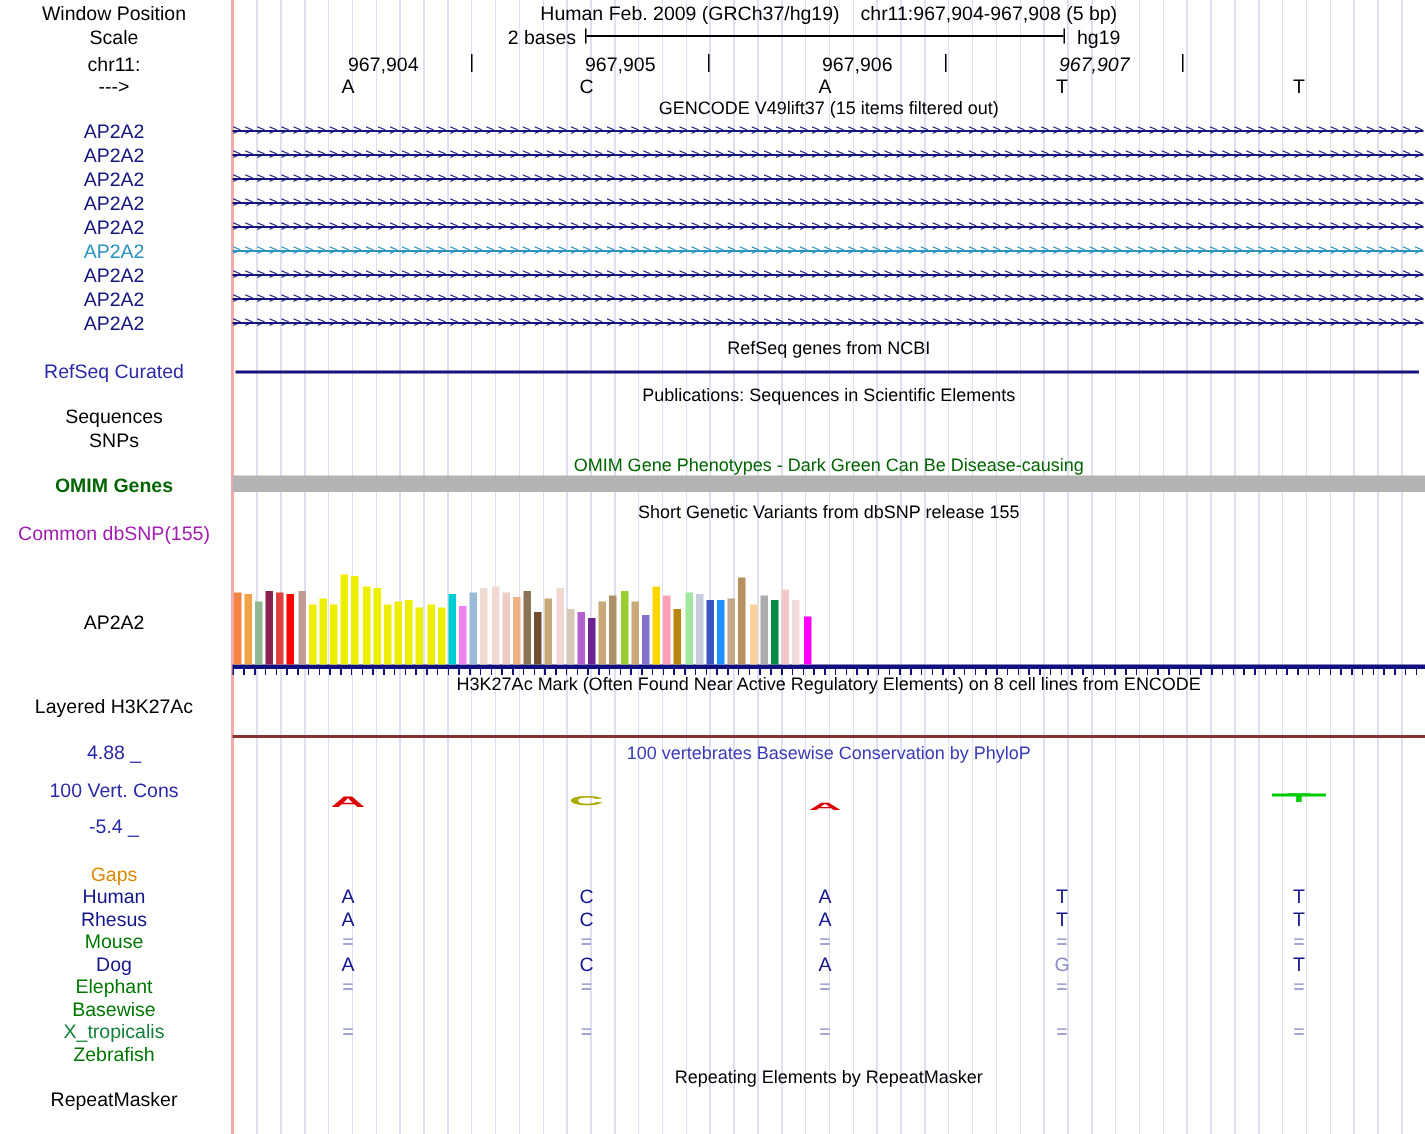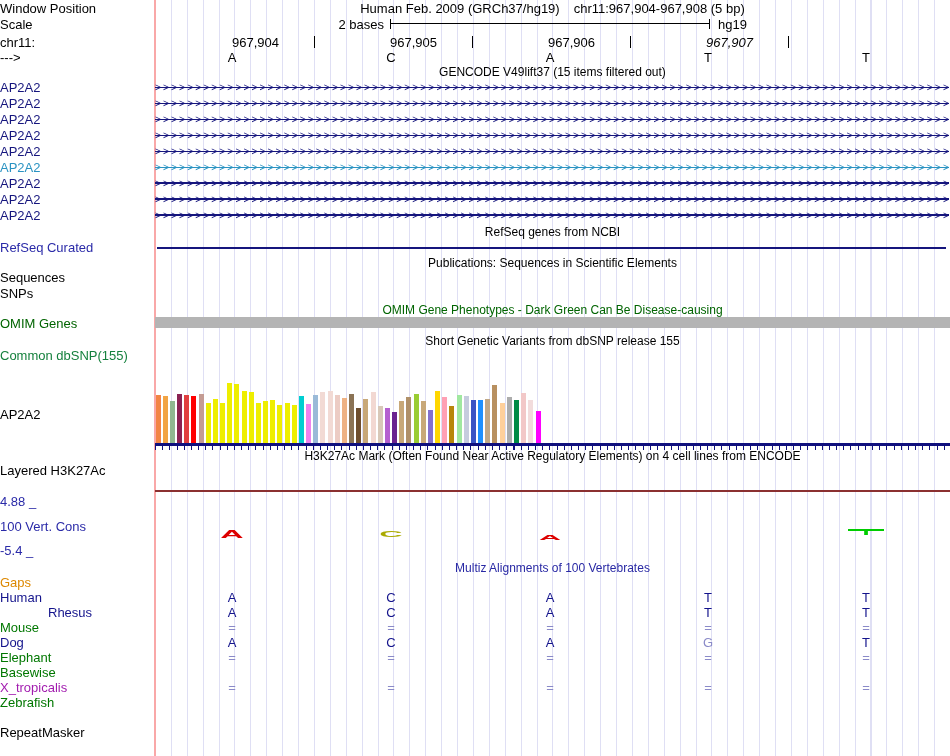--- a/index.html
+++ b/index.html
@@ -1,19 +1,19 @@
 <!DOCTYPE html>
 <html><head>
 <meta charset="utf-8">
 <style>
   html,body{margin:0;padding:0;background:#fff;}
   .page{position:relative;width:950px;height:756px;background:#fff;overflow:hidden;
         font-family:"Liberation Sans",sans-serif;font-size:13px;color:#000;}
   .abs{position:absolute;}
-  .glabel{position:absolute;left:0;width:152px;text-align:left;white-space:nowrap;line-height:13px;}
+  .glabel{position:absolute;left:0;width:152px;text-align:center;white-space:nowrap;line-height:13px;}
   .title{position:absolute;left:155px;width:795px;text-align:center;white-space:nowrap;
          font-size:12px;line-height:13px;}
   .trow{position:absolute;left:155px;width:794px;height:13px;overflow:hidden;
         font-size:10px;letter-spacing:2.2px;line-height:13px;white-space:nowrap;}
   .coord{position:absolute;width:80px;text-align:left;line-height:13px;}
   .mcell{position:absolute;width:18px;text-align:center;line-height:13px;}
   .pglyph{position:absolute;width:30px;text-align:center;font-weight:bold;font-size:17px;
           line-height:17px;transform-origin:center bottom;}
   .hdr{position:absolute;left:155px;top:2px;width:795px;display:flex;justify-content:center;
        gap:14px;white-space:nowrap;line-height:13px;}
@@ -45,35 +45,36 @@
   <div class="abs" style="left:155px;top:490px;width:795px;height:2px;background:#8B3030;"></div>
   <div class="abs" style="left:848px;top:529px;width:36px;height:2px;background:#00CC00;"></div>
 
 <div class="glabel" style="top: 2px; color: rgb(0, 0, 0);">Window Position</div>
     <div class="glabel" style="top: 18px; color: rgb(0, 0, 0);">Scale</div>
     <div class="glabel" style="top: 36px; color: rgb(0, 0, 0);">chr11:</div>
     <div class="glabel" style="top: 51px; color: rgb(0, 0, 0);">---&gt;</div>
     <div class="glabel" style="top: 241px; color: rgb(42, 42, 168);">RefSeq Curated</div>
     <div class="glabel" style="top: 271px; color: rgb(0, 0, 0);">Sequences</div>
     <div class="glabel" style="top: 287px; color: rgb(0, 0, 0);">SNPs</div>
-    <div class="glabel" style="top: 317px; color: rgb(0, 100, 0);">OMIM Genes</div>
-    <div class="glabel" style="top: 349px; color: #15803d;">Common dbSNP(155)</div>
+    <div class="glabel" style="top: 317px; color: rgb(0, 100, 0); font-weight: bold;">OMIM Genes</div>
+    <div class="glabel" style="top: 349px; color: #a21caf;">Common dbSNP(155)</div>
     <div class="glabel" style="top: 408px; color: rgb(0, 0, 0);">AP2A2</div>
     <div class="glabel" style="top: 464px; color: rgb(0, 0, 0);">Layered H3K27Ac</div>
     <div class="glabel" style="top: 495px; color: rgb(42, 42, 168);">4.88 _</div>
     <div class="glabel" style="top: 520px; color: rgb(42, 42, 168);">100 Vert. Cons</div>
     <div class="glabel" style="top: 544px; color: rgb(42, 42, 168);">-5.4 _</div>
     <div class="glabel" style="top: 726px; color: rgb(0, 0, 0);">RepeatMasker</div>
     <div class="title" style="top: 66px; color: rgb(0, 0, 0);">GENCODE V49lift37 (15 items filtered out)</div>
     <div class="title" style="top: 226px; color: rgb(0, 0, 0);">RefSeq genes from NCBI</div>
     <div class="title" style="top: 257px; color: rgb(0, 0, 0);">Publications: Sequences in Scientific Elements</div>
     <div class="title" style="top: 304px; color: rgb(0, 100, 0);">OMIM Gene Phenotypes - Dark Green Can Be Disease-causing</div>
     <div class="title" style="top: 335px; color: rgb(0, 0, 0);">Short Genetic Variants from dbSNP release 155</div>
-    <div class="title" style="top: 450px; color: rgb(0, 0, 0);">H3K27Ac Mark (Often Found Near Active Regulatory Elements) on 4 cell lines from ENCODE</div>
-    <div class="title" style="top: 562px; color: rgb(40, 40, 164);">Multiz Alignments of 100 Vertebrates</div>
+    <div class="title" style="top: 450px; color: rgb(0, 0, 0);">H3K27Ac Mark (Often Found Near Active Regulatory Elements) on 8 cell lines from ENCODE</div>
+    <div class="title" style="top: 496px; color: rgb(58, 58, 184);">100 vertebrates Basewise Conservation by PhyloP</div>
+    <div class="title" style="top: 712px; color: rgb(0, 0, 0);">Repeating Elements by RepeatMasker</div>
     <div class="coord" style="left: 232px; top: 36px;">967,904</div>
     <div class="abs" style="left: 314px; top: 36px; width: 1px; height: 12px; background: rgb(0, 0, 0);"></div>
     <div class="coord" style="left: 390px; top: 36px;">967,905</div>
     <div class="abs" style="left: 472px; top: 36px; width: 1px; height: 12px; background: rgb(0, 0, 0);"></div>
     <div class="coord" style="left: 548px; top: 36px;">967,906</div>
     <div class="abs" style="left: 630px; top: 36px; width: 1px; height: 12px; background: rgb(0, 0, 0);"></div>
     <div class="coord" style="left: 706px; top: 36px; font-style: italic;">967,907</div>
     <div class="abs" style="left: 788px; top: 36px; width: 1px; height: 12px; background: rgb(0, 0, 0);"></div>
     <div class="abs" style="left: 222px; top: 51px; width: 20px; text-align: center; line-height: 13px;">A</div>
     <div class="abs" style="left: 381px; top: 51px; width: 20px; text-align: center; line-height: 13px;">C</div>
@@ -156,21 +157,21 @@
     <div class="pglyph" style="left: 376px; top: 521px; color: rgb(170, 170, 0); transform: scale(1.9, 0.5);">C</div>
     <div class="pglyph" style="left: 535px; top: 524px; color: rgb(221, 0, 0); transform: scale(1.8, 0.42);">A</div>
     <div class="pglyph" style="left: 851px; top: 519px; color: rgb(0, 204, 0); transform: scale(1.5, 0.5);">T</div>
     <div class="glabel" style="top: 576px; color: rgb(221, 136, 0);">Gaps</div>
     <div class="glabel" style="top: 591px; color: rgb(20, 20, 140);">Human</div>
     <div class="mcell" style="left: 223px; top: 591px; color: rgb(20, 20, 140);">A</div>
     <div class="mcell" style="left: 382px; top: 591px; color: rgb(20, 20, 140);">C</div>
     <div class="mcell" style="left: 541px; top: 591px; color: rgb(20, 20, 140);">A</div>
     <div class="mcell" style="left: 699px; top: 591px; color: rgb(20, 20, 140);">T</div>
     <div class="mcell" style="left: 857px; top: 591px; color: rgb(20, 20, 140);">T</div>
-    <div class="glabel" style="top: 606px; color: rgb(20, 20, 140); padding-left: 48px;">Rhesus</div>
+    <div class="glabel" style="top: 606px; color: rgb(20, 20, 140);">Rhesus</div>
     <div class="mcell" style="left: 223px; top: 606px; color: rgb(20, 20, 140);">A</div>
     <div class="mcell" style="left: 382px; top: 606px; color: rgb(20, 20, 140);">C</div>
     <div class="mcell" style="left: 541px; top: 606px; color: rgb(20, 20, 140);">A</div>
     <div class="mcell" style="left: 699px; top: 606px; color: rgb(20, 20, 140);">T</div>
     <div class="mcell" style="left: 857px; top: 606px; color: rgb(20, 20, 140);">T</div>
     <div class="glabel" style="top: 621px; color: rgb(0, 119, 0);">Mouse</div>
     <div class="mcell" style="left: 223px; top: 621px; color: rgb(138, 138, 200);">=</div>
     <div class="mcell" style="left: 382px; top: 621px; color: rgb(138, 138, 200);">=</div>
     <div class="mcell" style="left: 541px; top: 621px; color: rgb(138, 138, 200);">=</div>
     <div class="mcell" style="left: 699px; top: 621px; color: rgb(138, 138, 200);">=</div>
@@ -181,20 +182,20 @@
     <div class="mcell" style="left: 541px; top: 636px; color: rgb(20, 20, 140);">A</div>
     <div class="mcell" style="left: 699px; top: 636px; color: rgb(138, 138, 200);">G</div>
     <div class="mcell" style="left: 857px; top: 636px; color: rgb(20, 20, 140);">T</div>
     <div class="glabel" style="top: 651px; color: rgb(0, 119, 0);">Elephant</div>
     <div class="mcell" style="left: 223px; top: 651px; color: rgb(138, 138, 200);">=</div>
     <div class="mcell" style="left: 382px; top: 651px; color: rgb(138, 138, 200);">=</div>
     <div class="mcell" style="left: 541px; top: 651px; color: rgb(138, 138, 200);">=</div>
     <div class="mcell" style="left: 699px; top: 651px; color: rgb(138, 138, 200);">=</div>
     <div class="mcell" style="left: 857px; top: 651px; color: rgb(138, 138, 200);">=</div>
     <div class="glabel" style="top: 666px; color: rgb(0, 119, 0);">Basewise</div>
-    <div class="glabel" style="top: 681px; color: #a21caf;">X_tropicalis</div>
+    <div class="glabel" style="top: 681px; color: #15803d;">X_tropicalis</div>
     <div class="mcell" style="left: 223px; top: 681px; color: rgb(138, 138, 200);">=</div>
     <div class="mcell" style="left: 382px; top: 681px; color: rgb(138, 138, 200);">=</div>
     <div class="mcell" style="left: 541px; top: 681px; color: rgb(138, 138, 200);">=</div>
     <div class="mcell" style="left: 699px; top: 681px; color: rgb(138, 138, 200);">=</div>
     <div class="mcell" style="left: 857px; top: 681px; color: rgb(138, 138, 200);">=</div>
     <div class="glabel" style="top: 696px; color: rgb(0, 119, 0);">Zebrafish</div>
   </div>
 
 </body></html>

